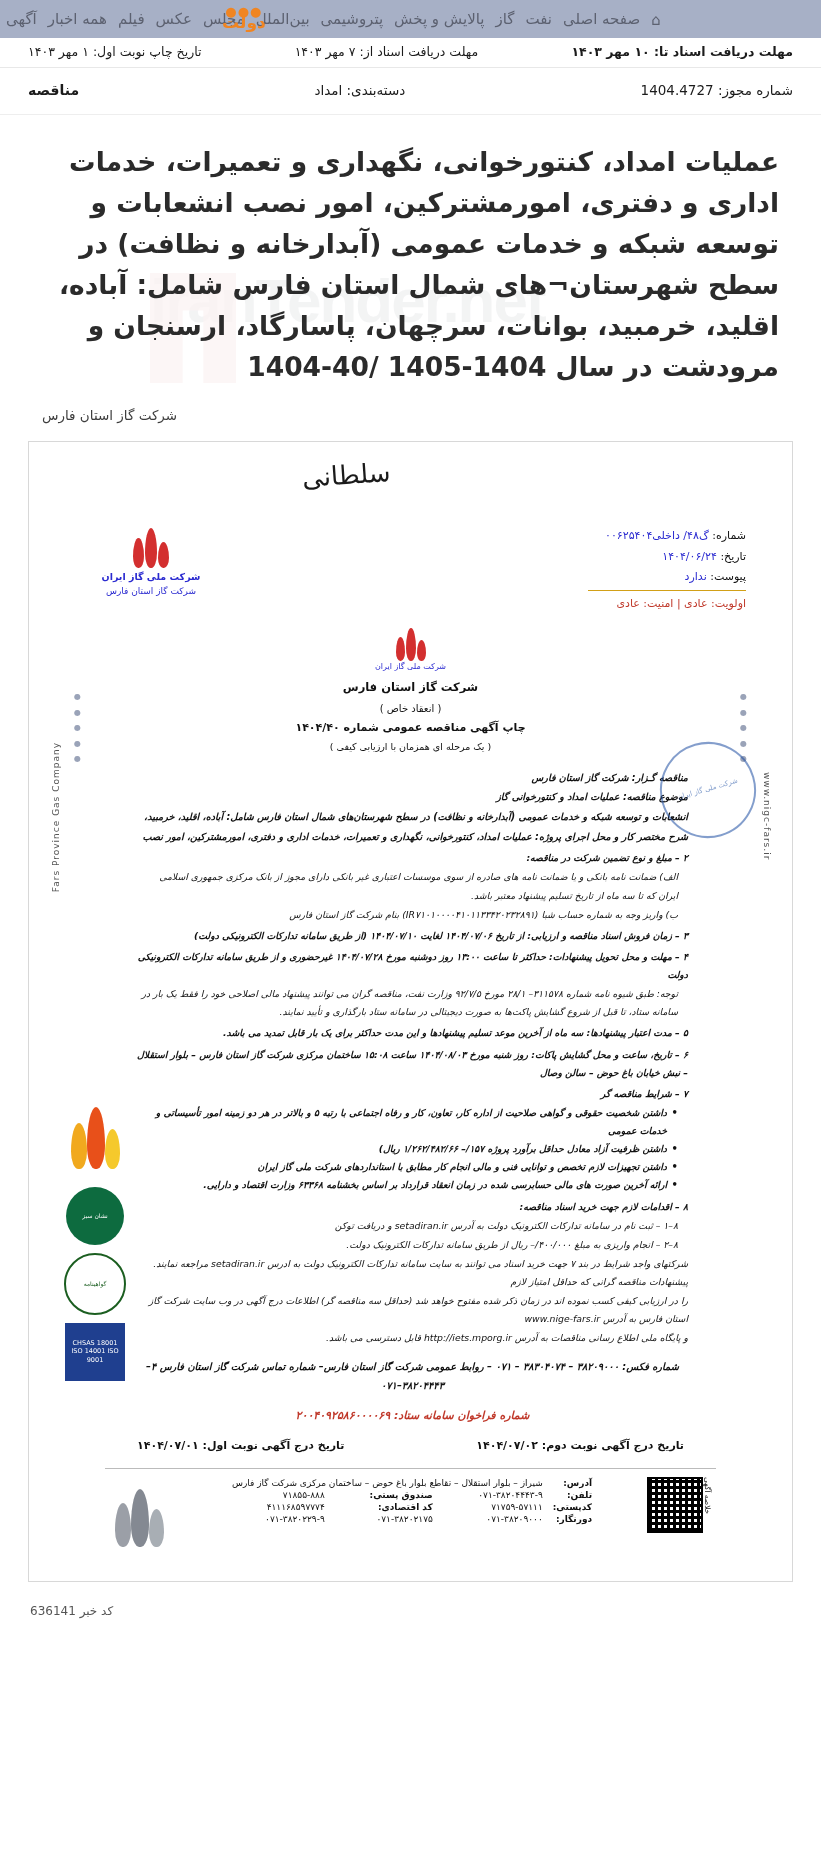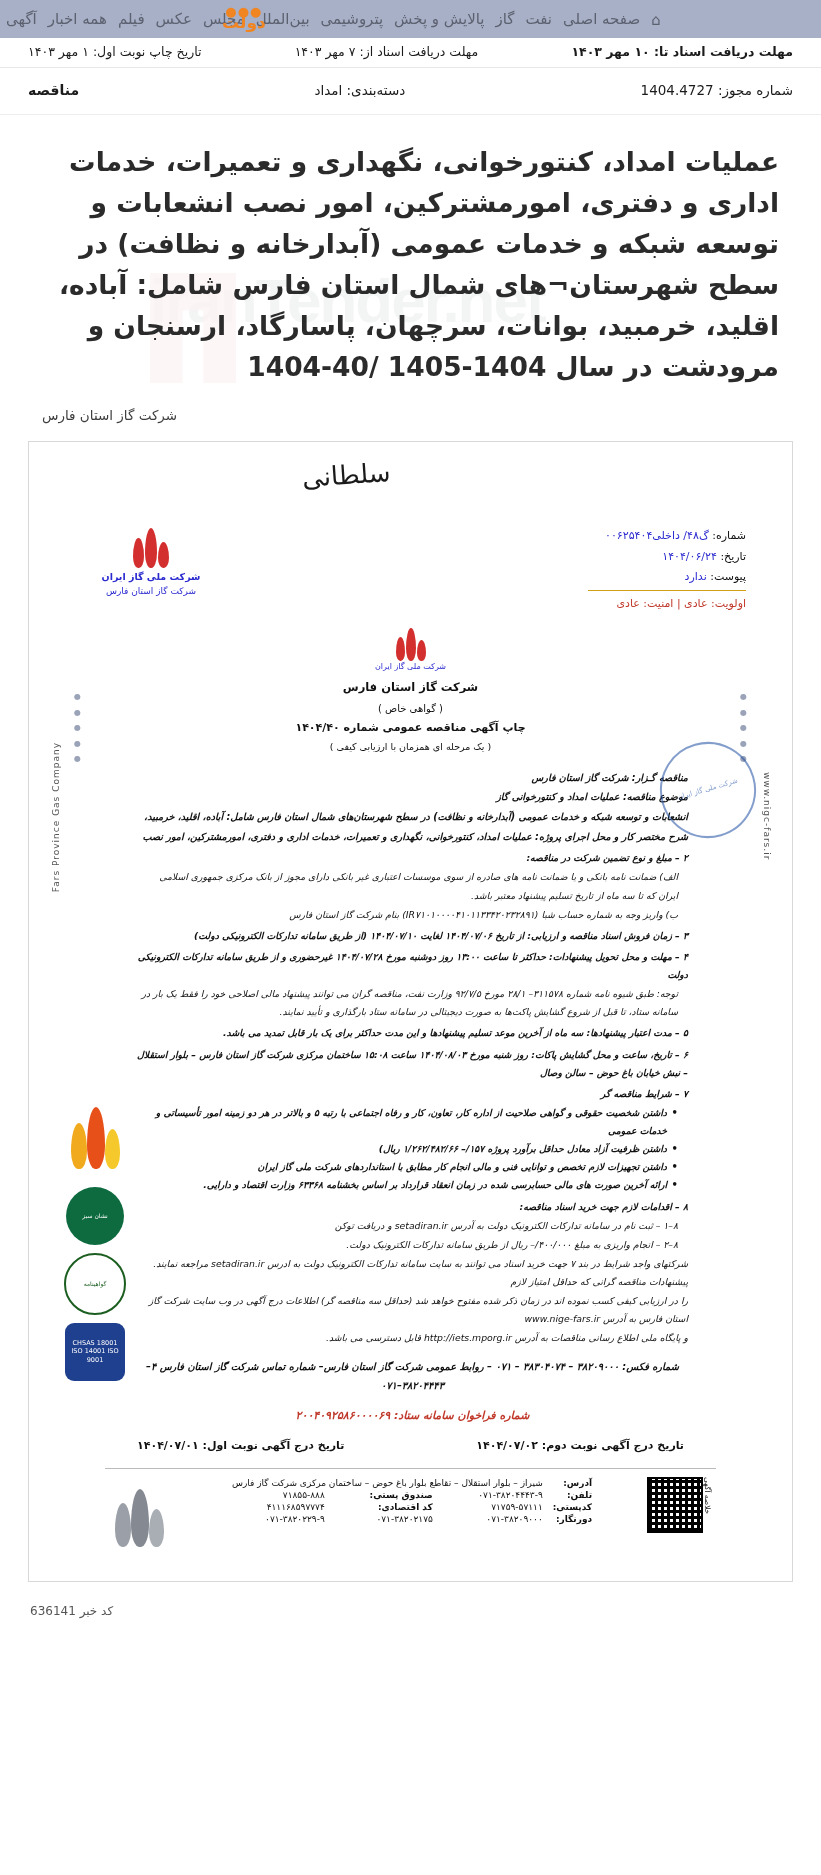--- a/index.html
+++ b/index.html
@@ -269,21 +269,21 @@
   .vdots { position:absolute; font-size: 8px; color:#9aa3b8; letter-spacing: 2px; }
   .vdots.l { left: 44px; top: 250px; writing-mode: vertical-rl; }
   .vdots.r { right: 44px; top: 250px; writing-mode: vertical-rl; }
 
   
   .badge-stack {
     position: absolute; left: 34px; bottom: 200px;
     display: flex; flex-direction: column; gap: 8px; align-items: center;
   }
   .badge-iso {
-    width: 60px; height: 58px; border-radius: 9px;
+    width: 60px; height: 58px; border-radius: 0;
     background: #1f3f8f; color: #fff; font-size: 6.5px;
     display: flex; flex-direction: column; align-items: center; justify-content: center;
     line-height: 1.35; text-align: center; direction: ltr; padding: 2px;
   }
   .badge-flame-l {
     width: 64px; height: 78px; position: relative;
   }
   .badge-flame-l .b1, .badge-flame-l .b2, .badge-flame-l .b3 {
     position: absolute; bottom: 10px; border-radius: 50% 50% 46% 46% / 62% 62% 38% 38%;
   }
@@ -443,21 +443,21 @@
   </div>
 
   <div class="notice-head">
     <div class="nh-flame">
       <span class="f1"></span>
         <span class="f2"></span>
         <span class="f3"></span>
     </div>
     <div class="nh-sub">شرکت ملی گاز ایران</div>
     <div class="nh-l1">شرکت گاز استان فارس</div>
-    <div class="nh-l2">( گواهی خاص )</div>
+    <div class="nh-l2">( انعقاد خاص )</div>
     <div class="nh-l3">چاپ آگهی مناقصه عمومی شماره ۱۴۰۴/۴۰</div>
     <div class="nh-l4">( یک مرحله ای همزمان با ارزیابی کیفی )</div>
   </div>
 
   <div class="notice-body">
     <p class="nb-line nb-head">مناقصه گـزار: شرکت گاز استان فارس</p>
     <p class="nb-line nb-head">موضوع مناقصه: عملیات امداد و کنتورخوانی گاز</p>
     <p class="nb-line nb-head">انشعابات و توسعه شبکه و خدمات عمومی (آبدارخانه و نظافت) در سطح شهرستان‌های شمال استان فارس شامل: آباده، اقلید، خرمبید،</p>
     <p class="nb-line nb-head">شرح مختصر کار و محل اجرای پروژه: عملیات امداد، کنتورخوانی، نگهداری و تعمیرات، خدمات اداری و دفتری، امورمشترکین، امور نصب</p>
 

